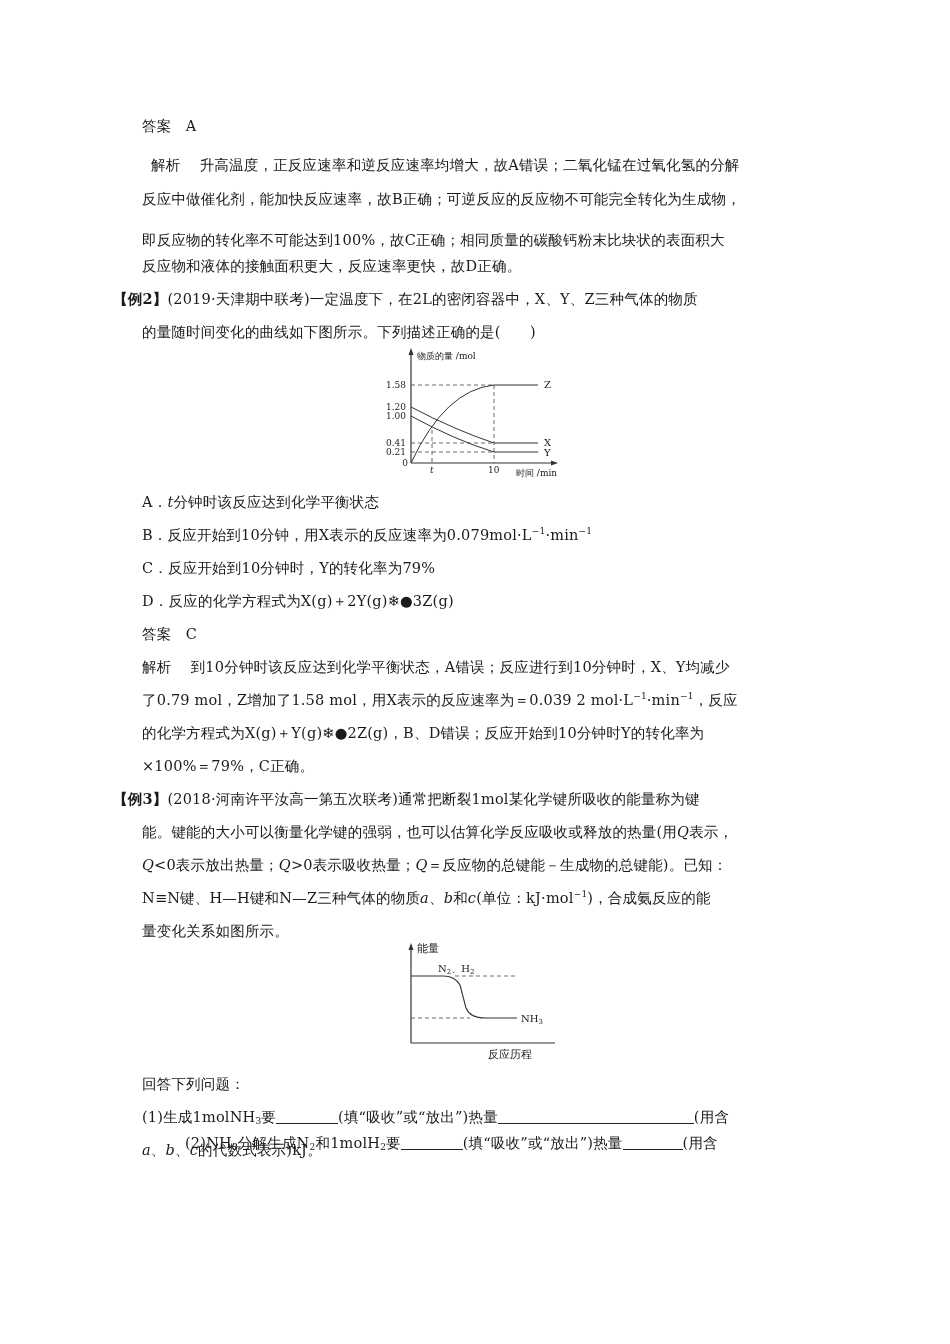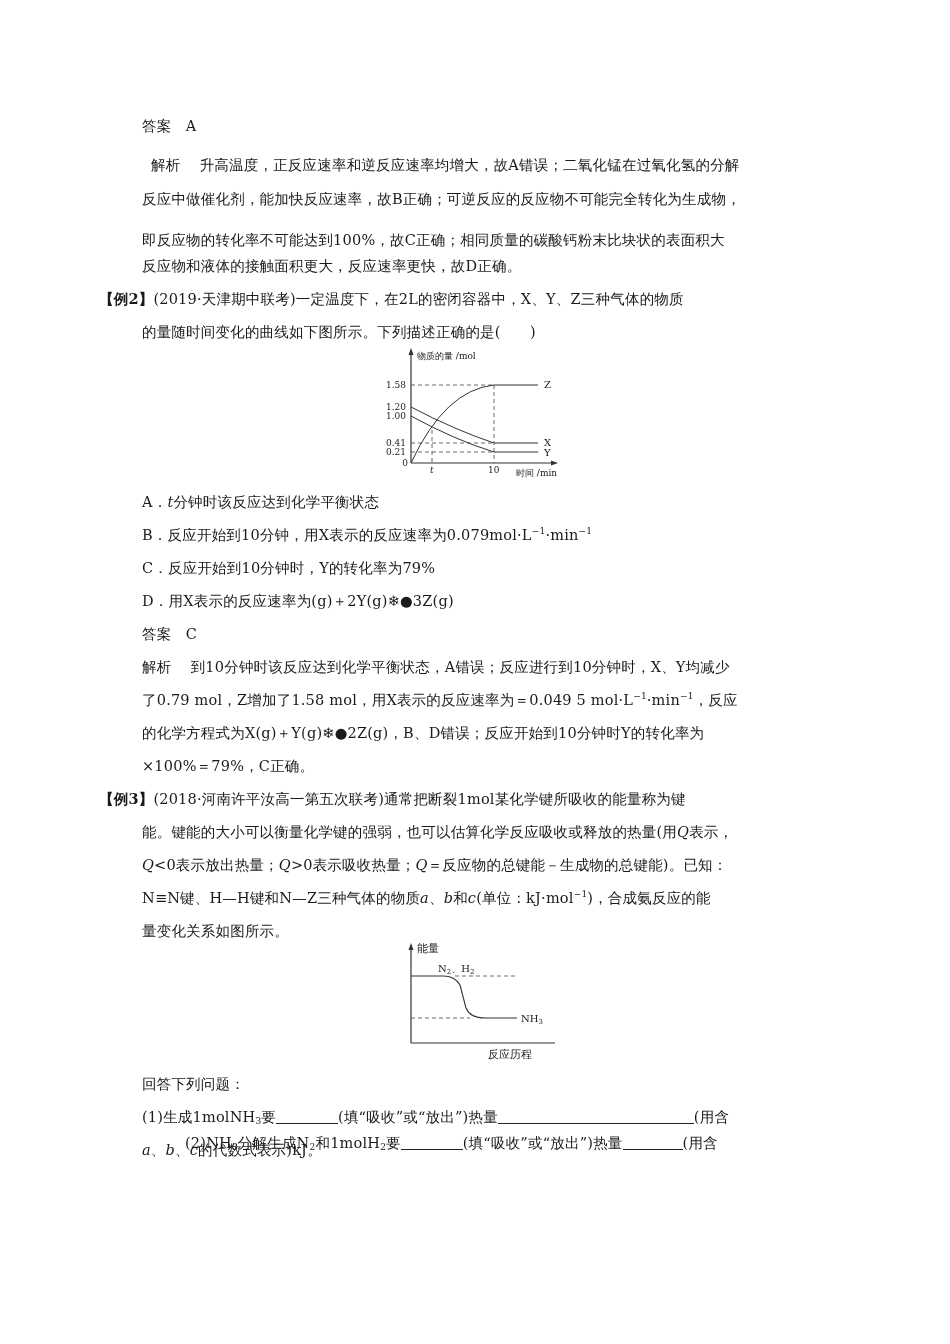--- a/index.html
+++ b/index.html
@@ -1,19 +1,19 @@
 <!DOCTYPE html>
 <html><head>
 <meta charset="utf-8">
 <style>
   html, body { margin:0; padding:0; background:#ffffff; }
   body { width:950px; height:1344px; position:relative; overflow:hidden;
          font-family:"DejaVu Serif", "Liberation Serif", serif; color:#1a1a1a; }
   .line { position:absolute; left:142px; font-size:14.5px; line-height:20px; white-space:nowrap; letter-spacing:0.2px; }
-  .ind  { left:99px;text-align:right; }
+  .ind  { left:113px;text-align:right; }
   .bold { font-weight:bold; }
   .it { font-style:italic; }
   sup { font-size:9px; vertical-align:6px; line-height:0; }
   sub { font-size:9px; vertical-align:-2px; line-height:0; }
   .blank { display:inline-block; border-bottom:1px solid #222; height:14px; vertical-align:-2px; }
   svg text { font-family:"DejaVu Serif", "Liberation Serif", serif; fill:#222; }
 </style>
 </head>
 <body>
 
@@ -76,32 +76,32 @@
 <div class="line" style="top:492px;">
   <span>A．</span><span class="it">t</span><span>分钟时该反应达到化学平衡状态</span>
 </div>
 <div class="line" style="top:525px;">
   <span>B．</span><span>反应开始到10分钟，用X表示的反应速率为0.079mol·L</span><sup>−1</sup><span>·min</span><sup>−1</sup>
 </div>
 <div class="line" style="top:558px;">
   <span>C．</span><span>反应开始到10分钟时，Y的转化率为79%</span>
 </div>
 <div class="line" style="top:591px;">
-  <span>D．</span><span>用X表示的反应速率为(g)＋2Y(g)❄●3Z(g)</span>
+  <span>D．</span><span>反应的化学方程式为X(g)＋2Y(g)❄●3Z(g)</span>
 </div>
 
 <div class="line" style="top:624px;">
   <span>答案</span>&nbsp;&nbsp;&nbsp;<span>C</span>
 </div>
 
 <div class="line" style="top:657px;">
   <span>解析</span>&nbsp;&nbsp;&nbsp;&nbsp;<span>到10分钟时该反应达到化学平衡状态，A错误；反应进行到10分钟时，X、Y均减少</span>
 </div>
 <div class="line" style="top:690px;">
-  <span>了0.79 mol，Z增加了1.58 mol，用X表示的反应速率为＝0.049 5 mol·L</span><sup>−1</sup><span>·min</span><sup>−1</sup><span>，反应</span>
+  <span>了0.79 mol，Z增加了1.58 mol，用X表示的反应速率为＝0.039 2 mol·L</span><sup>−1</sup><span>·min</span><sup>−1</sup><span>，反应</span>
 </div>
 <div class="line" style="top:723px;">的化学方程式为X(g)＋Y(g)❄●2Z(g)，B、D错误；反应开始到10分钟时Y的转化率为</div>
 <div class="line" style="top:756px;">×100%＝79%，C正确。</div>
 
 <div class="line ind" style="top:789px;">
   <span class="bold">【例3】</span><span>(2018·河南许平汝高一第五次联考)通常把断裂1mol某化学键所吸收的能量称为键</span>
 </div>
 <div class="line" style="top:822px;">
   <span>能。键能的大小可以衡量化学键的强弱，也可以估算化学反应吸收或释放的热量(用</span><span class="it">Q</span><span>表示，</span>
 </div>

